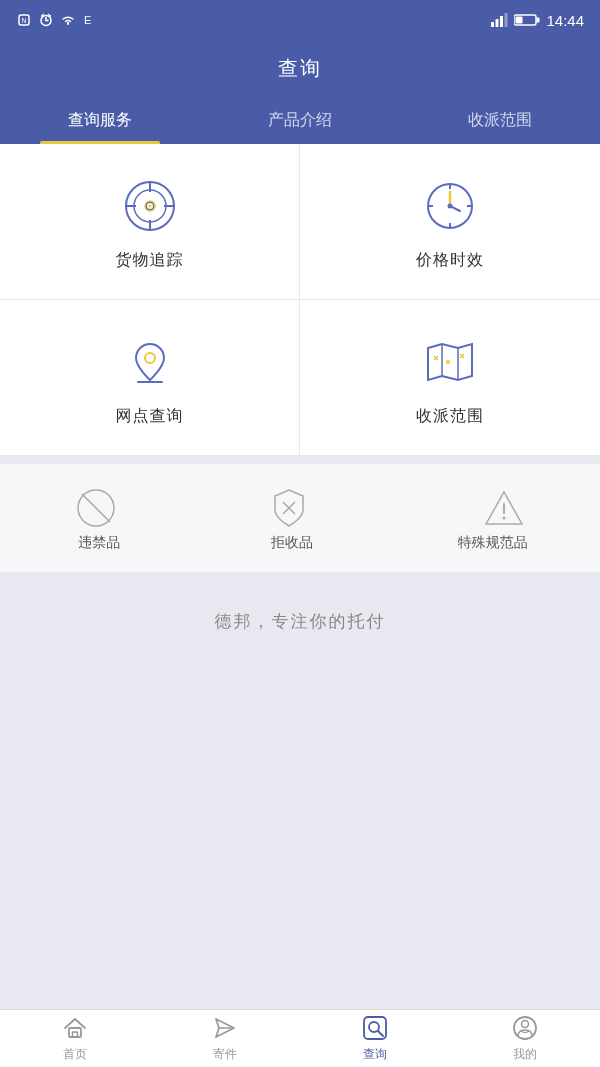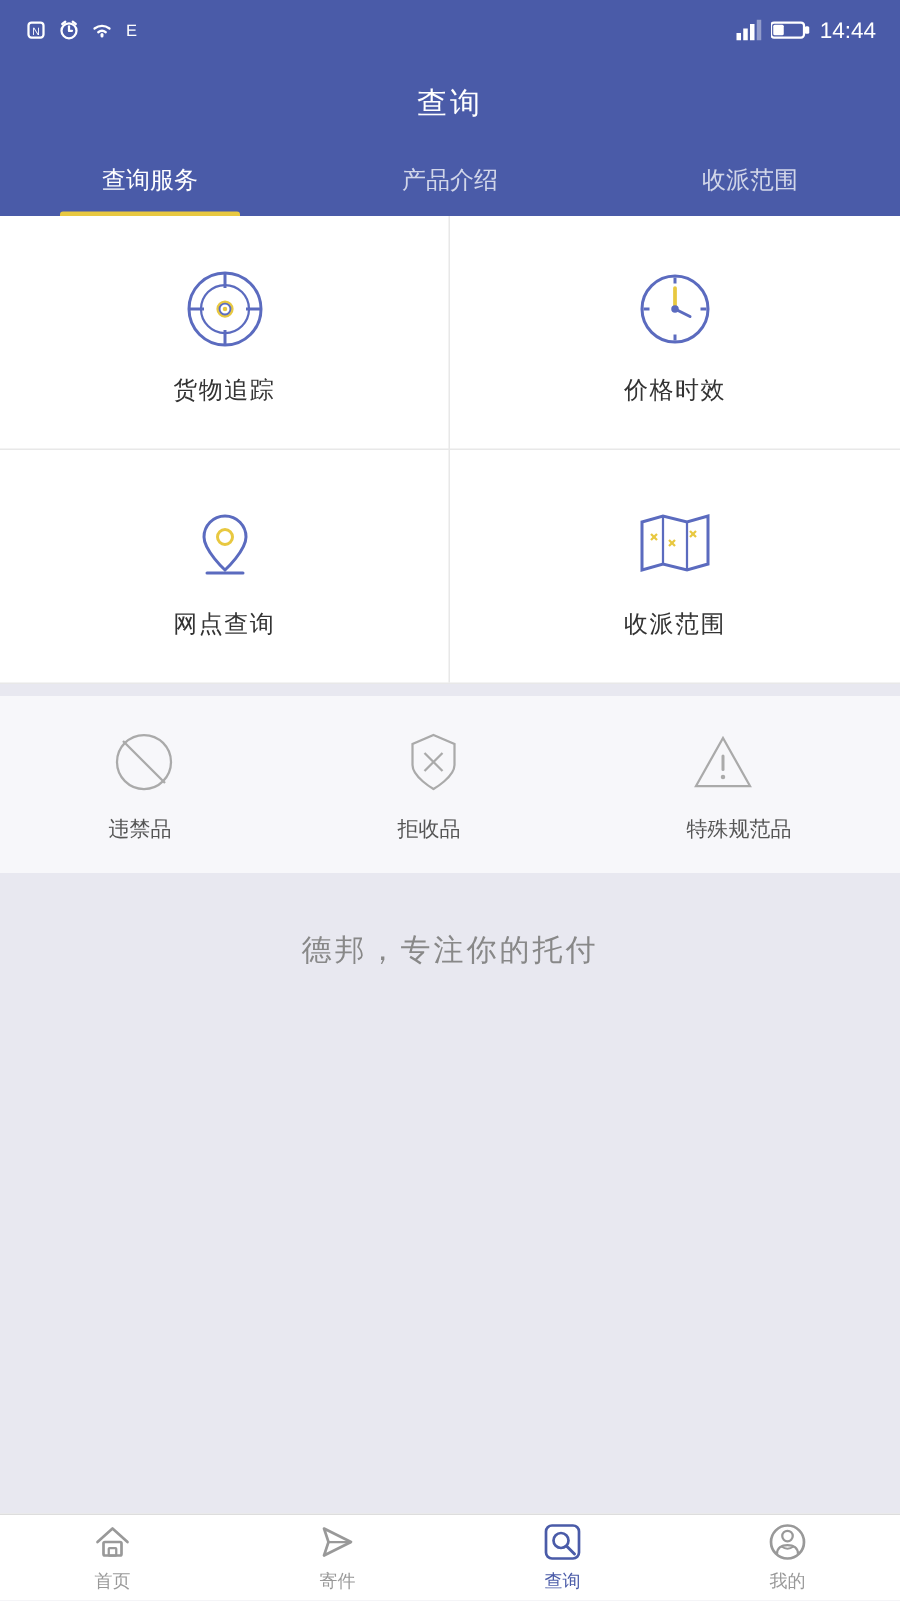--- a/index.html
+++ b/index.html
@@ -138,22 +138,22 @@
       padding: 20px 0;
       display: flex;
       justify-content: space-around;
       align-items: center;
       border-top: 8px solid #e8e8f0;
       border-bottom: 8px solid #e8e8f0;
     }
     .info-item {
       display: flex;
       flex-direction: column;
-      align-items: flex-start;
-      gap: 12px;
+      align-items: flex-end;
+      gap: 2px;
       cursor: pointer;
     }
     .info-item-icon {
       width: 48px;
       height: 48px;
       display: flex;
       align-items: center;
       justify-content: center;
     }
     .info-item-label {
@@ -162,21 +162,21 @@
     }
 
     
     .banner {
       background: #e8e8f0;
       padding: 30px 20px;
       text-align: center;
       flex: 1;
     }
     .banner-text {
-      font-size: 20px;
+      font-size: 17px;
       color: #888;
       letter-spacing: 2px;
     }
 
     
     .bottom-nav {
       background: #fff;
       height: 58px;
       display: flex;
       border-top: 1px solid #ddd;

